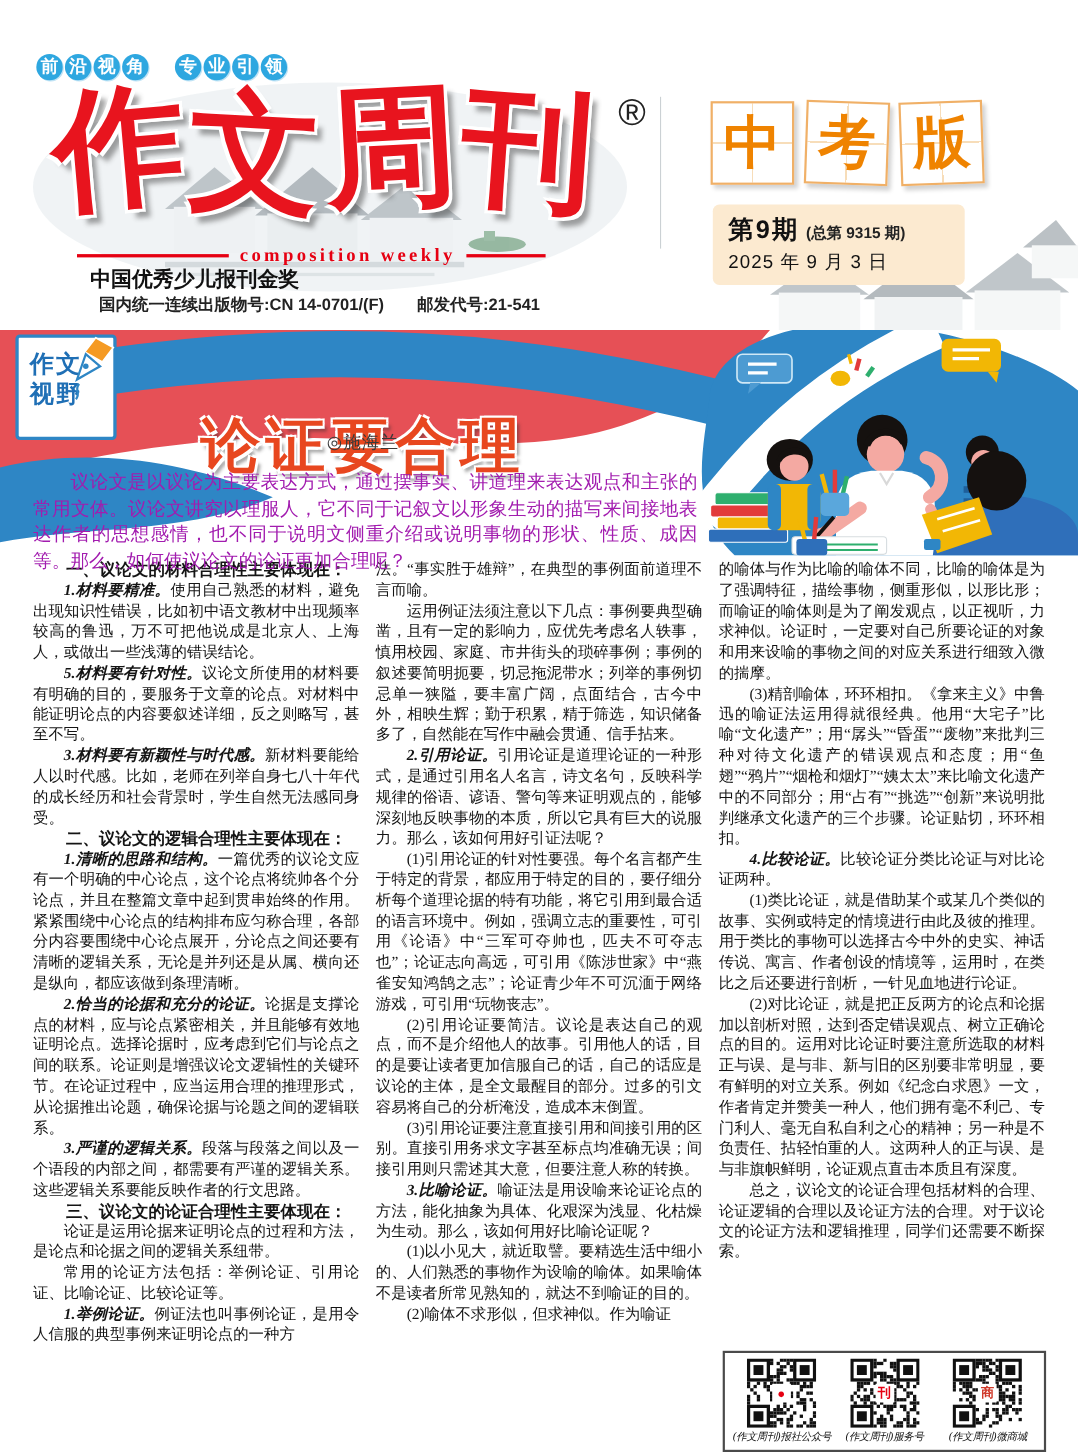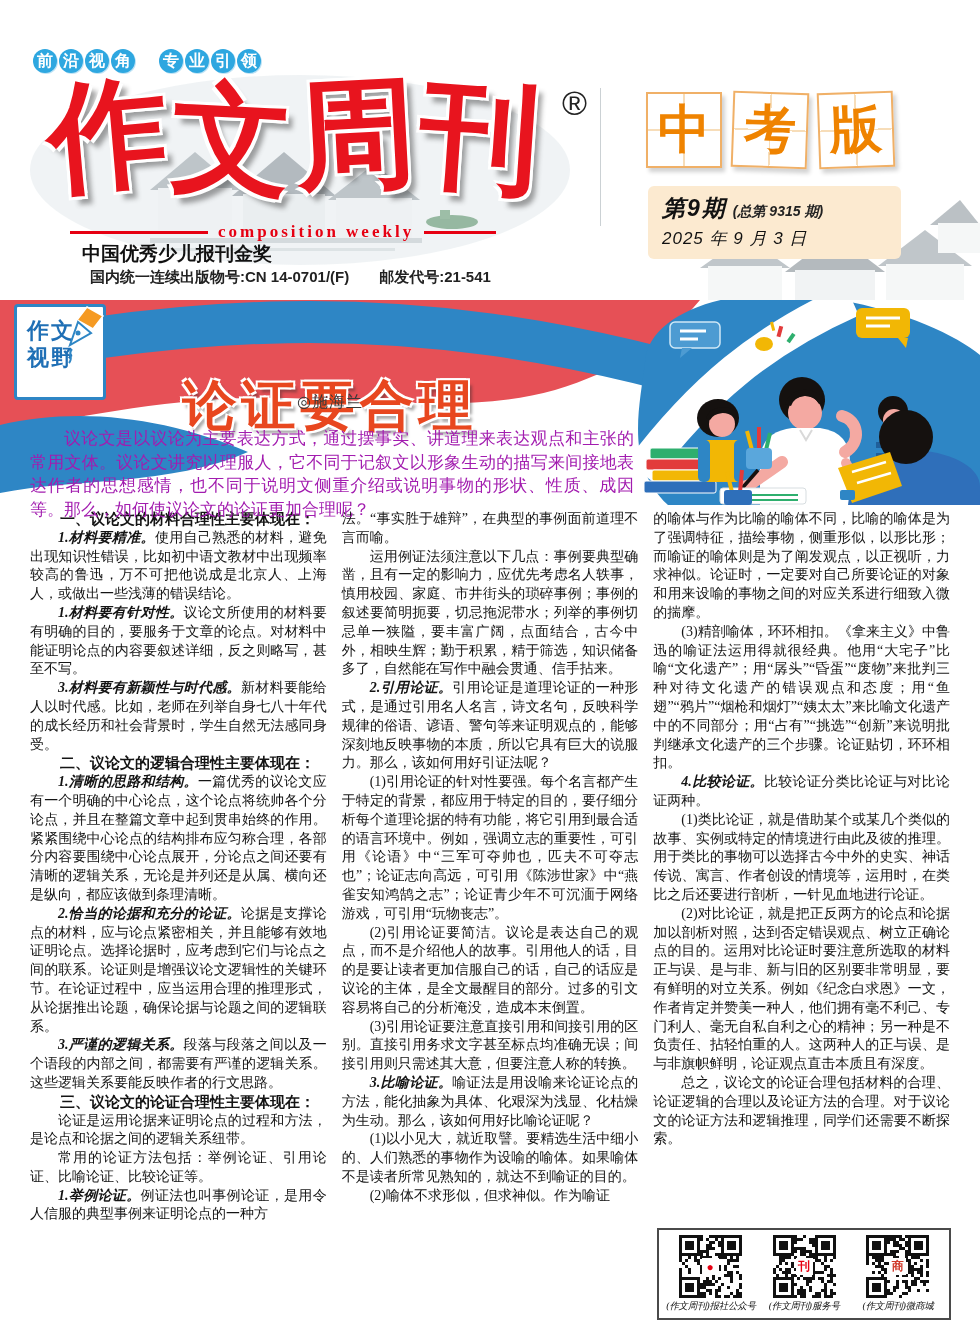--- a/index.html
+++ b/index.html
@@ -34,22 +34,22 @@
   .vline{position:absolute;left:600px;top:88px;width:1px;height:138px;background:#cbd1d4;z-index:1;}
   .edition{position:absolute;left:646px;top:92px;display:flex;gap:10px;z-index:2;}
   .edition .box{width:72px;height:72px;background:
       linear-gradient(to right,transparent 49%,#f7ddb9 49%,#f7ddb9 51%,transparent 51%),
       linear-gradient(to bottom,transparent 49%,#f7ddb9 49%,#f7ddb9 51%,transparent 51%),#fff;
       border:2px solid #f0b067;box-shadow:3px 4px 4px rgba(0,0,0,.18);
       display:flex;align-items:center;justify-content:center;
       color:#ef8300;font-family:"DejaVu Sans",sans-serif;font-weight:900;font-size:52px;}
   .edition .box:nth-child(2){transform:rotate(2deg);}
   .edition .box:nth-child(3){transform:rotate(-2deg);}
-  .issue{position:absolute;left:648px;top:186px;width:253px;box-sizing:border-box;z-index:2;
-      background:#fcead0;border-radius:6px;padding:7px 14px 9px;font-family:"Liberation Sans",sans-serif;font-style:italic;}
+  .issue{position:absolute;left:648px;top:186px;width:229px;box-sizing:border-box;z-index:2;
+      background:#fcead0;border-radius:6px;padding:7px 14px 9px;font-family:"Liberation Sans",sans-serif;}
   .issue .l1{display:flex;align-items:baseline;gap:6px;}
   .issue .num{font-size:23px;font-weight:900;color:#111;letter-spacing:2px;}
   .issue .tot{font-size:14px;font-weight:bold;color:#222;}
   .issue .date{font-size:17px;color:#111;margin-top:3px;letter-spacing:1px;}
   
   .banner{position:relative;height:205px;}
   .banner svg.bg{position:absolute;left:0;top:0;z-index:0;}
   .tab{position:absolute;left:14px;top:4px;width:92px;height:96px;background:#fff;
       border:3px solid #2e86c5;border-radius:4px;z-index:3;box-sizing:border-box;}
   .tab .t{margin:10px 0 0 10px;font-family:"Liberation Sans",sans-serif;font-weight:900;
@@ -260,21 +260,21 @@
 
     <h1 class="btitle">论证要合理</h1>
     <div class="bauthor">◎施海兰</div>
     <p class="intro">议论文是以议论为主要表达方式，通过摆事实、讲道理来表达观点和主张的常用文体。议论文讲究以理服人，它不同于记叙文以形象生动的描写来间接地表达作者的思想感情，也不同于说明文侧重介绍或说明事物的形状、性质、成因等。那么，如何使议论文的论证更加合理呢？</p>
   </section>
 
   <main class="cols" id="cols">
       <div class="col">
         <h3>一、议论文的材料合理性主要体现在：</h3>
         <p><b class="lead">1.材料要精准。</b>使用自己熟悉的材料，避免出现知识性错误，比如初中语文教材中出现频率较高的鲁迅，万不可把他说成是北京人、上海人，或做出一些浅薄的错误结论。</p>
-        <p><b class="lead">1.材料要有针对性。</b>议论文所使用的材料要有明确的目的，要服务于文章的论点。对材料中能证明论点的内容要叙述详细，反之则略写，甚至不写。</p>
+        <p><b class="lead">5.材料要有针对性。</b>议论文所使用的材料要有明确的目的，要服务于文章的论点。对材料中能证明论点的内容要叙述详细，反之则略写，甚至不写。</p>
         <p><b class="lead">3.材料要有新颖性与时代感。</b>新材料要能给人以时代感。比如，老师在列举自身七八十年代的成长经历和社会背景时，学生自然无法感同身受。</p>
         <h3>二、议论文的逻辑合理性主要体现在：</h3>
         <p><b class="lead">1.清晰的思路和结构。</b>一篇优秀的议论文应有一个明确的中心论点，这个论点将统帅各个分论点，并且在整篇文章中起到贯串始终的作用。紧紧围绕中心论点的结构排布应匀称合理，各部分内容要围绕中心论点展开，分论点之间还要有清晰的逻辑关系，无论是并列还是从属、横向还是纵向，都应该做到条理清晰。</p>
         <p><b class="lead">2.恰当的论据和充分的论证。</b>论据是支撑论点的材料，应与论点紧密相关，并且能够有效地证明论点。选择论据时，应考虑到它们与论点之间的联系。论证则是增强议论文逻辑性的关键环节。在论证过程中，应当运用合理的推理形式，从论据推出论题，确保论据与论题之间的逻辑联系。</p>
         <p><b class="lead">3.严谨的逻辑关系。</b>段落与段落之间以及一个语段的内部之间，都需要有严谨的逻辑关系。这些逻辑关系要能反映作者的行文思路。</p>
         <h3>三、议论文的论证合理性主要体现在：</h3>
         <p>论证是运用论据来证明论点的过程和方法，是论点和论据之间的逻辑关系纽带。</p>
         <p>常用的论证方法包括：举例论证、引用论证、比喻论证、比较论证等。</p>
         <p><b class="lead">1.举例论证。</b>例证法也叫事例论证，是用令人信服的典型事例来证明论点的一种方</p>
       </div>

